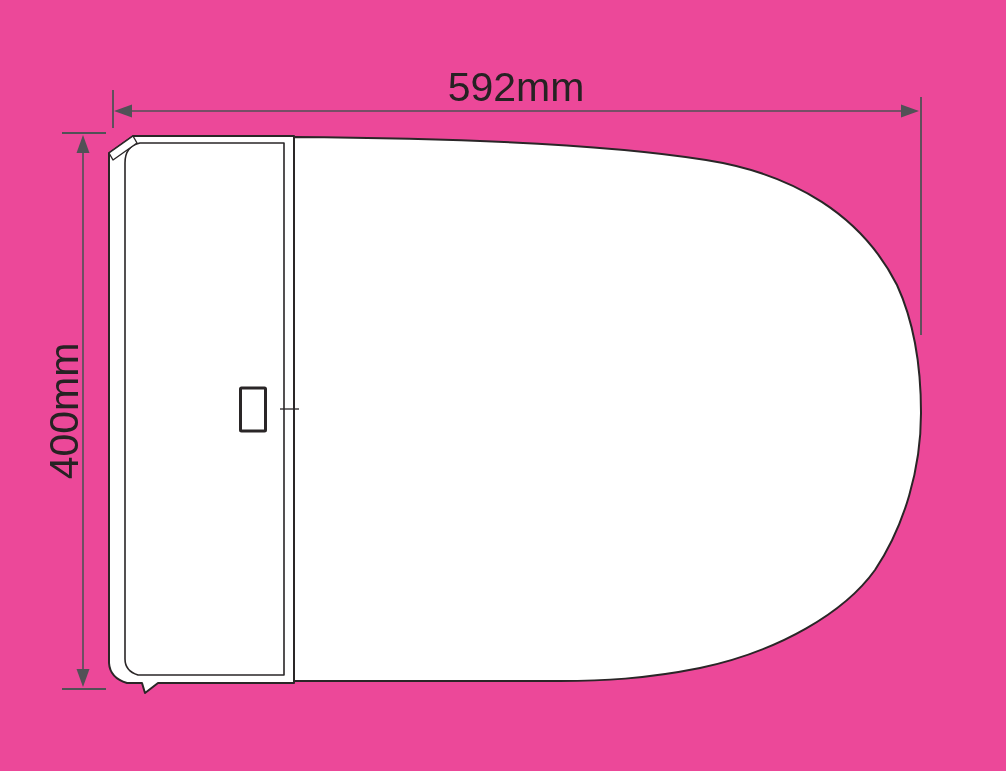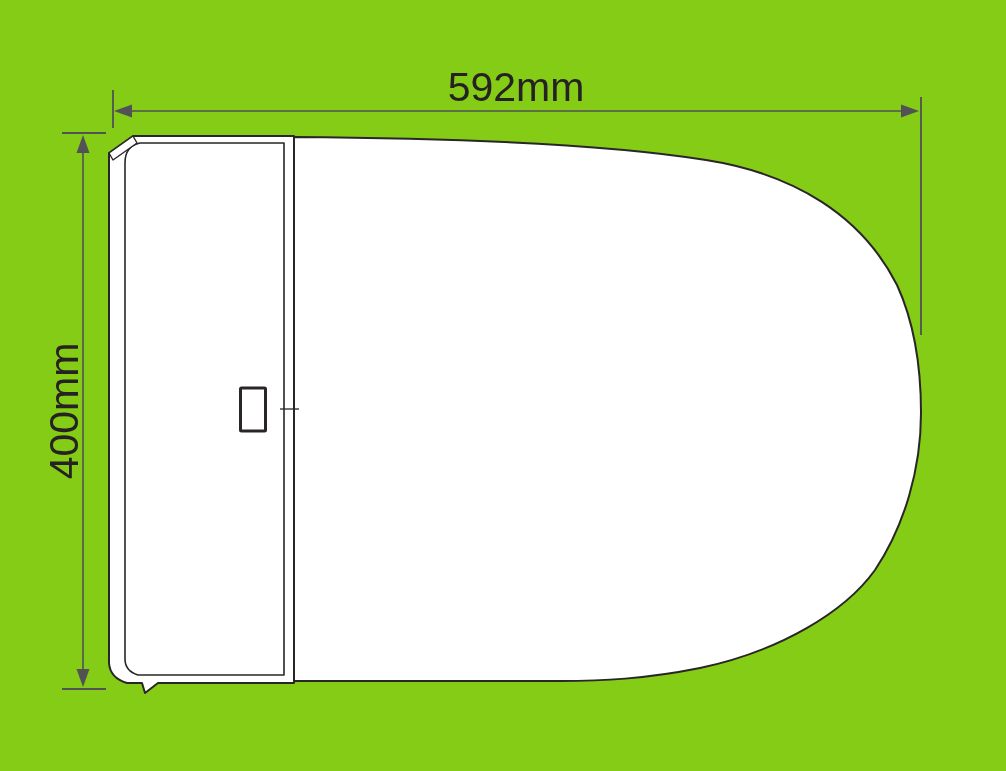--- a/index.html
+++ b/index.html
@@ -4,21 +4,21 @@
 <style>
   html, body {
     margin: 0;
     padding: 0;
     background: #ffffff;
   }
   .canvas {
     position: relative;
     width: 1006px;
     height: 771px;
-    background: #84cc16;
+    background: #ec4899;
     overflow: hidden;
     font-family: "Liberation Sans", sans-serif;
   }
   svg { display: block; }
 
   
   .outline-heavy  { fill: #ffffff; stroke-width: 2;   stroke-linejoin: round; }
   .outline-med    { fill: none;    stroke-width: 1.6; stroke-linejoin: round; }
   .facet          { fill: #ffffff; stroke-width: 1.4; stroke-linejoin: round; }
   .seam           { fill: none;    stroke-width: 1.3; }

